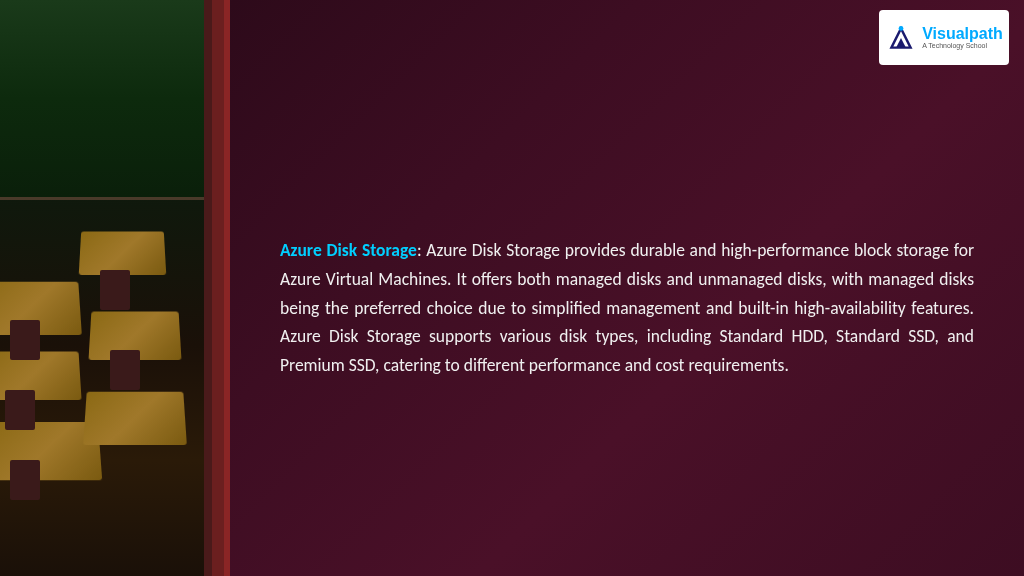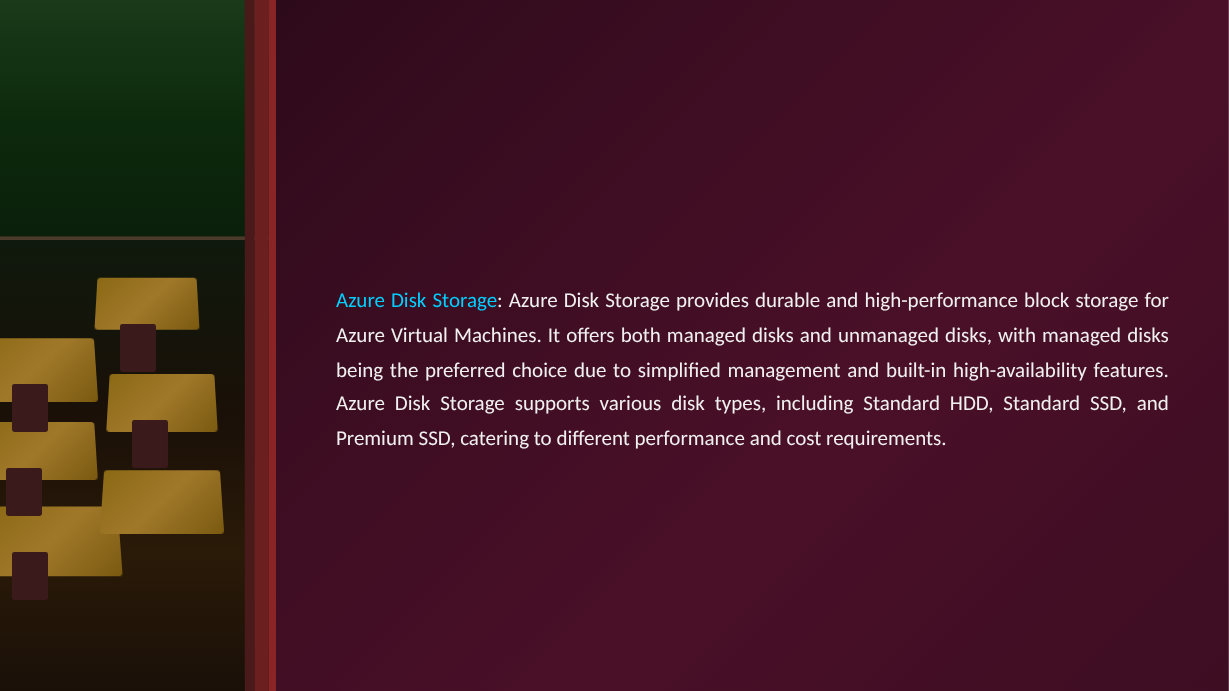--- a/index.html
+++ b/index.html
@@ -207,21 +207,21 @@
     .main-text {
       color: #f0f0f0;
       font-size: 17.5px;
       line-height: 1.65;
       text-align: justify;
       font-family: 'Calibri', Arial, sans-serif;
     }
 
     .highlight-title {
       color: #00cfff;
-      font-weight: normal;
+      font-weight: bold;
     }
 
     .website-link {
       color: #00cfff;
       font-weight: bold;
       font-size: 18px;
       text-align: right;
       text-decoration: underline;
       margin-top: 15px;
       display: block;
@@ -247,20 +247,35 @@
   </div>
   <div class="divider-bars">
     <div class="bar bar-1"></div>
     <div class="bar bar-2"></div>
     <div class="bar bar-3"></div>
   </div>
 </div>
 
 <div class="right-panel">
 
+  <div class="logo-container">
+    <div class="logo-inner">
+      <svg class="logo-icon" viewBox="0 0 40 40" xmlns="http://www.w3.org/2000/svg">
+        <polygon points="8,32 20,8 32,32" fill="none" stroke="#1a1a6e" stroke-width="3"></polygon>
+        <polygon points="14,32 20,20 26,32" fill="#1a1a6e"></polygon>
+        <circle cx="20" cy="8" r="3" fill="#00aaff"></circle>
+      </svg>
+      <div class="logo-text-group">
+        <div class="logo-name">
+          <span>Visual</span><span style="color:#00aaff">path</span>
+        </div>
+        <div class="logo-tagline">A Technology School</div>
+      </div>
+    </div>
+  </div>
 
   <div class="content-area">
     <p class="main-text">
       <span class="highlight-title">Azure Disk Storage</span><span>:</span><span> Azure Disk Storage provides durable and high-performance block storage for Azure Virtual Machines. It offers both managed disks and unmanaged disks, with managed disks being the preferred choice due to simplified management and built-in high-availability features. Azure Disk Storage supports various disk types, including Standard HDD, Standard SSD, and Premium SSD, catering to different performance and cost requirements.</span>
     </p>
   </div>
 
 
 </div>
 

